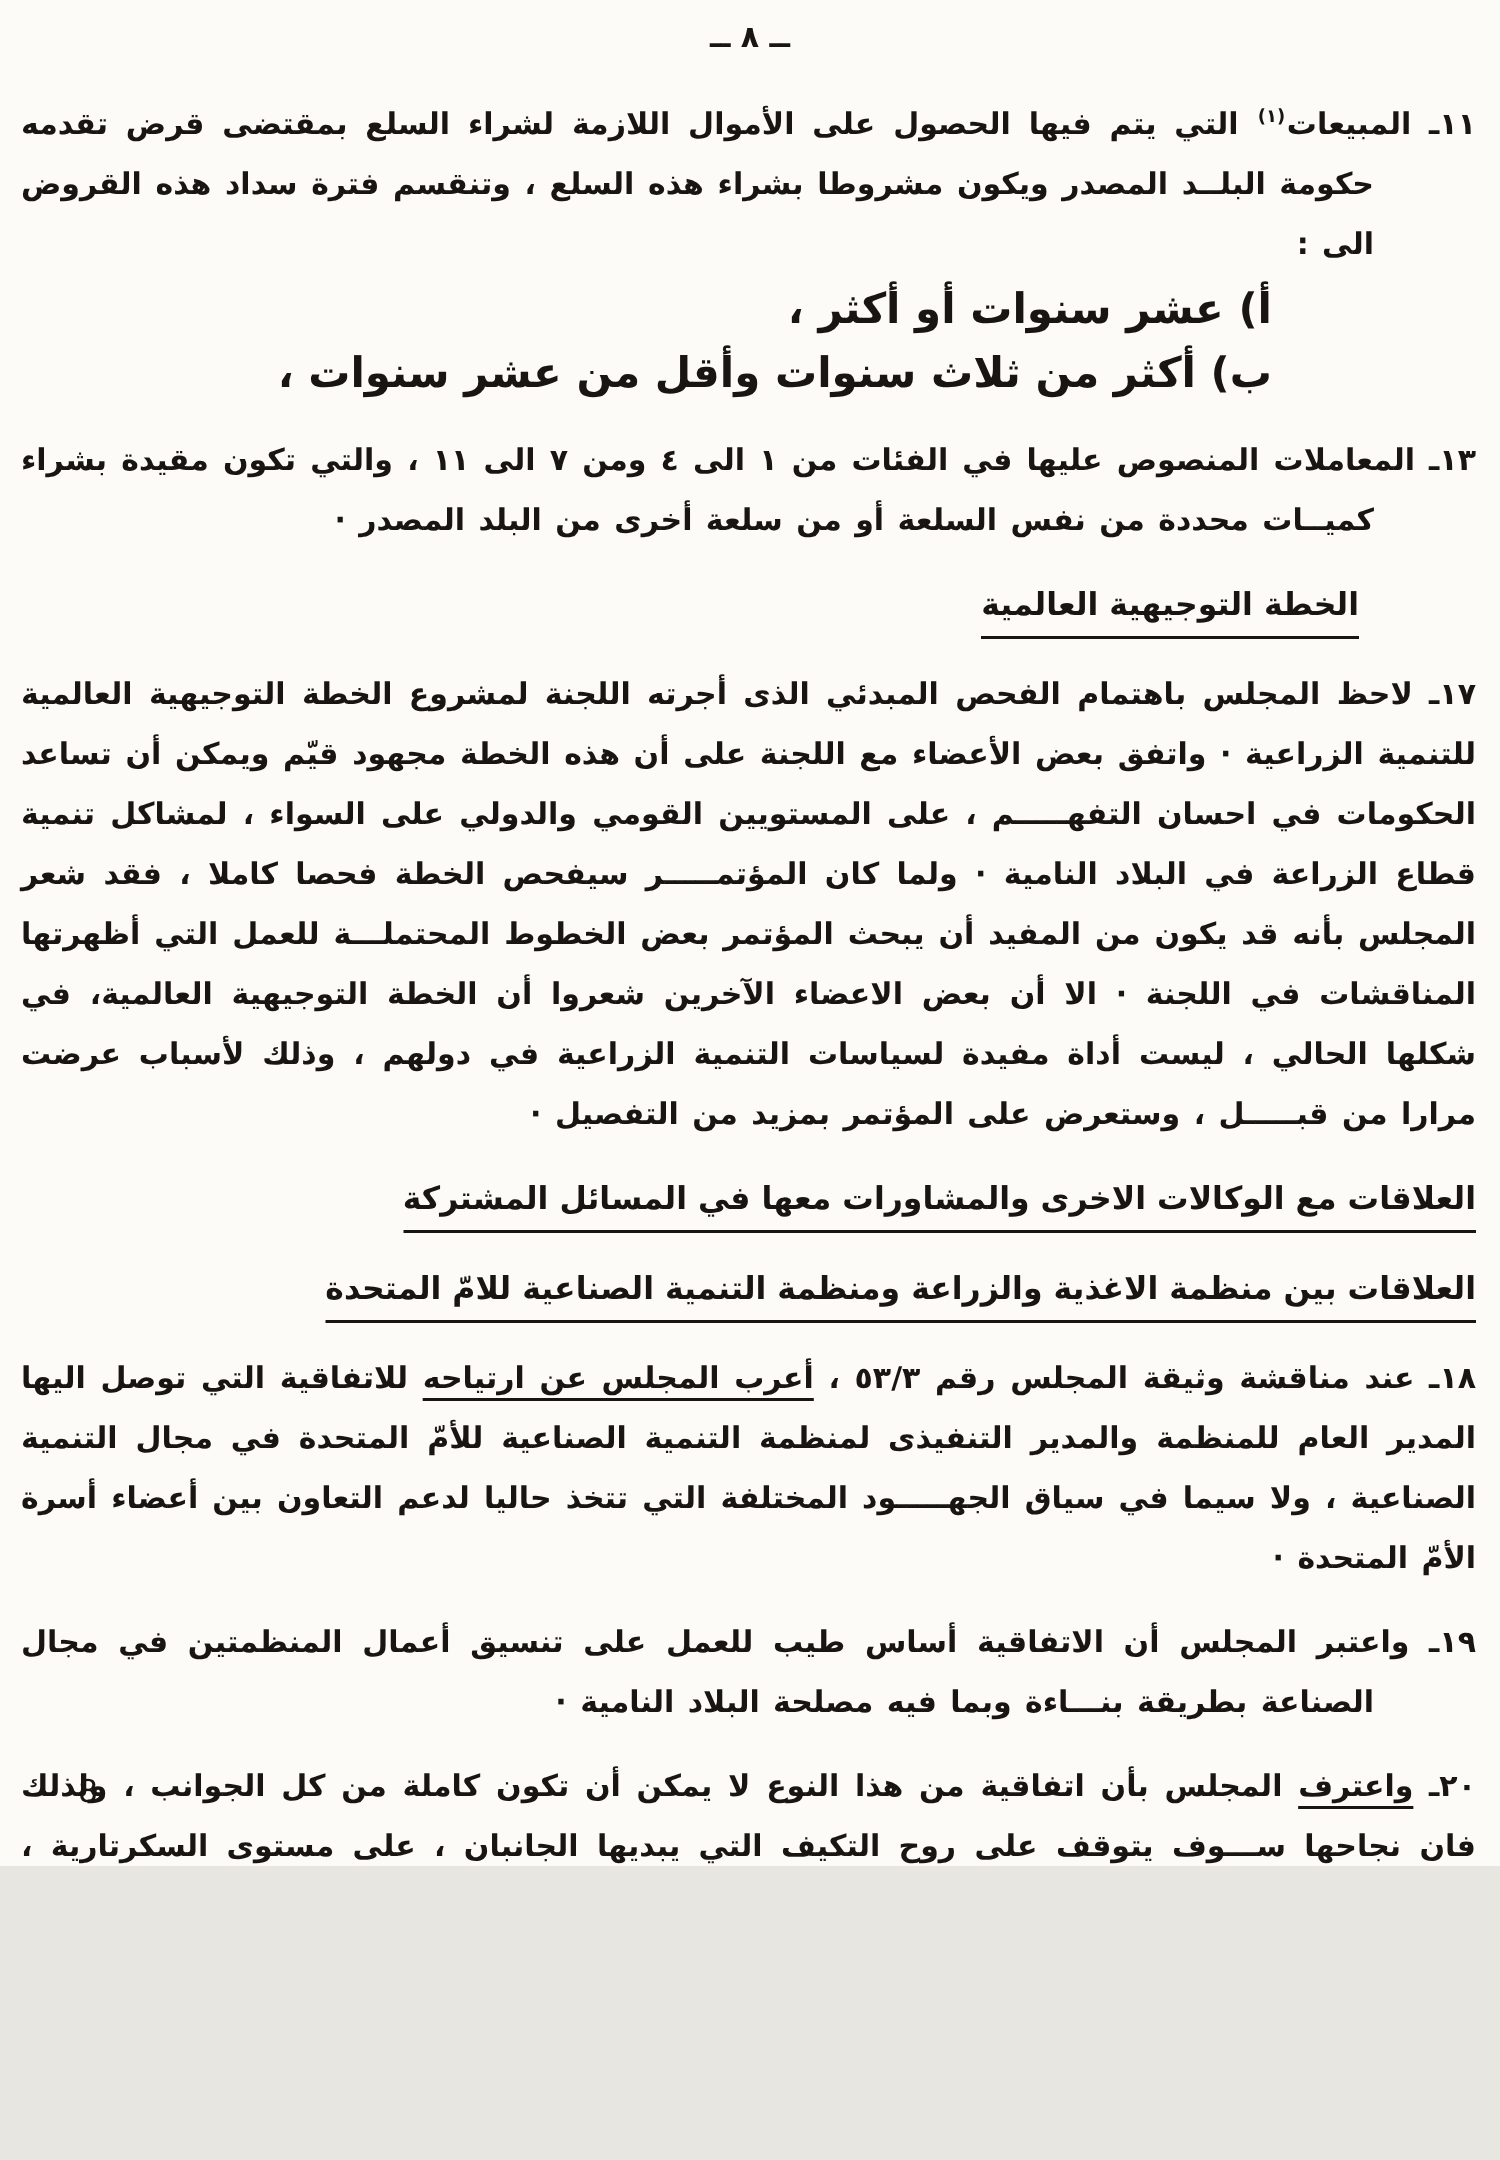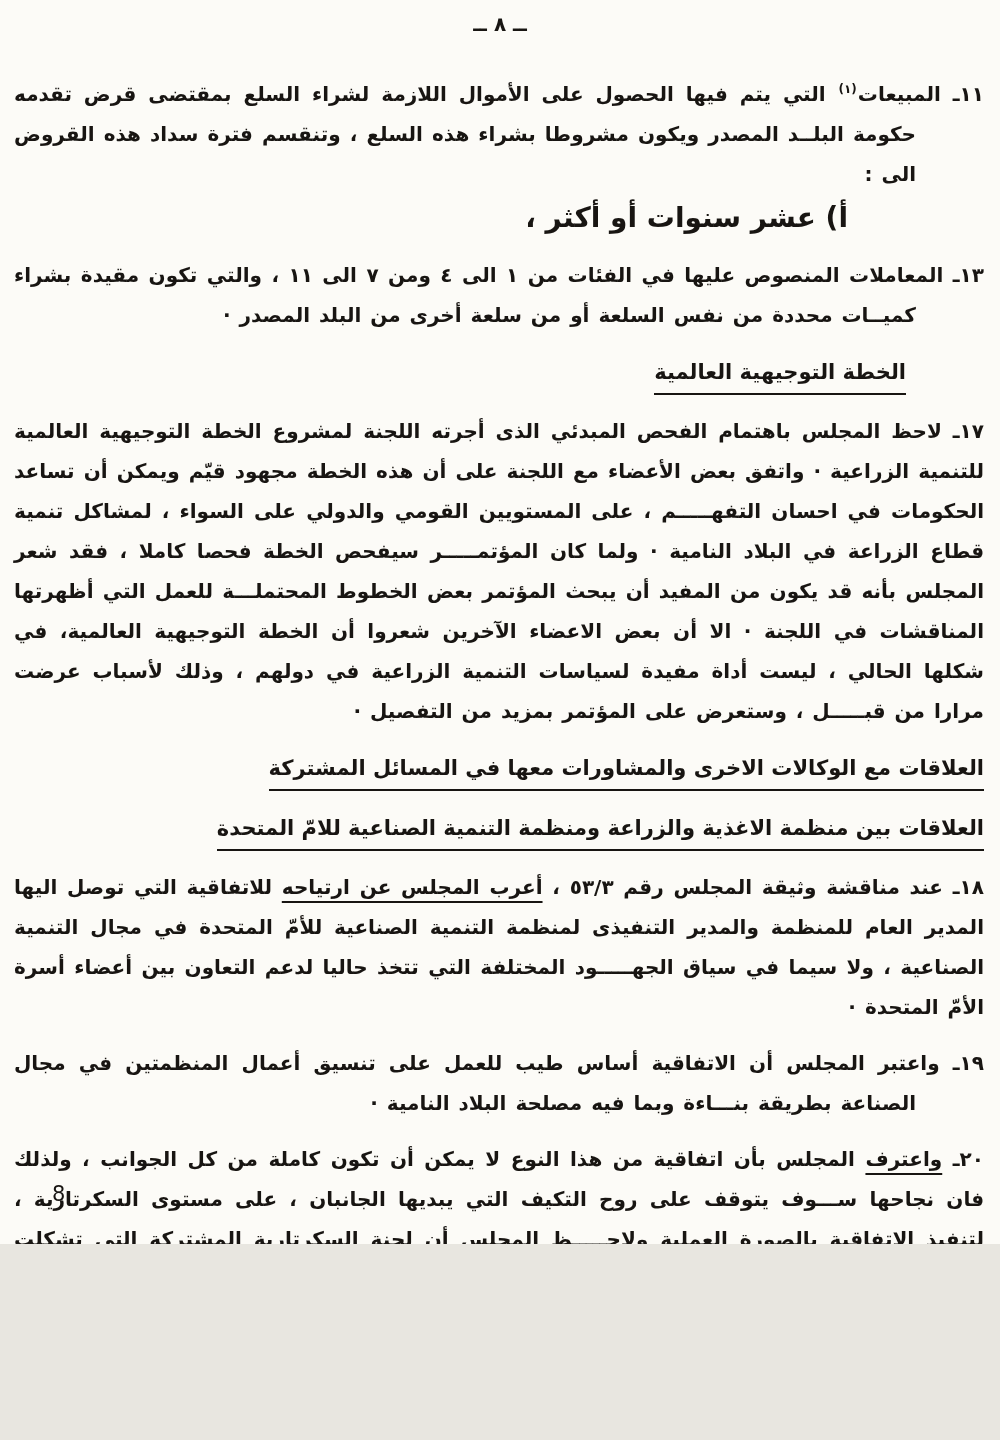--- a/index.html
+++ b/index.html
@@ -30,21 +30,21 @@
     padding: 0 16px 0 14px;
   }
   .para {
     margin: 16px 0 0 0;
     font-size: 20px;
     font-weight: 700;
     line-height: 40px;
     text-align: justify;
     word-spacing: 2px;
   }
-  .p11 { margin-top: 38px; }
+  .p11 { margin-top: 26px; }
   .hang {
     padding-right: 68px;
     text-indent: -68px;
   }
   .fnref {
     font-size: 12px;
     vertical-align: super;
     line-height: 0;
     margin: 0 1px;
   }
@@ -90,20 +90,21 @@
 <div class="page">
 
   <div class="page-header">ــ  ٨ ــ</div>
 
   <div class="content">
 
     <p class="para hang p11"><span>١١ـ المبيعات</span><sup class="fnref">(١)</sup><span> التي يتم فيها الحصول على الأموال اللازمة لشراء السلع بمقتضى قرض تقدمه حكومة البلــد المصدر ويكون مشروطا بشراء هذه السلع ، وتنقسم فترة سداد هذه القروض الى :</span></p>
 
     <div class="list">
       <p class="list-item">أ)  عشر سنوات أو أكثر ،</p>
+      <p class="list-item">ب)  أكثر من ثلاث سنوات وأقل من عشر سنوات ،</p>
     </div>
 
 
     <p class="para hang">١٣ـ المعاملات المنصوص عليها في الفئات من ١ الى ٤ ومن ٧ الى ١١ ، والتي تكون مقيدة بشراء كميــات محددة من نفس السلعة أو من سلعة أخرى من البلد المصدر ·</p>
 
     <h2 class="heading indent">
       <span class="underlined">الخطة التوجيهية العالمية</span>
     </h2>
 
     <p class="para">١٧ـ لاحظ المجلس باهتمام الفحص المبدئي الذى أجرته اللجنة لمشروع الخطة التوجيهية العالمية للتنمية الزراعية · واتفق بعض الأعضاء مع اللجنة على أن هذه الخطة مجهود قيّم ويمكن أن تساعد الحكومات في احسان التفهـــــم ، على المستويين القومي والدولي على السواء ، لمشاكل تنمية قطاع الزراعة في البلاد النامية ·  ولما كان المؤتمـــــر سيفحص الخطة فحصا كاملا ، فقد شعر المجلس بأنه قد يكون من المفيد أن يبحث المؤتمر بعض الخطوط المحتملـــة للعمل التي أظهرتها المناقشات في اللجنة ·  الا أن بعض الاعضاء الآخرين شعروا أن الخطة التوجيهية العالمية، في شكلها الحالي ، ليست أداة مفيدة لسياسات التنمية الزراعية في دولهم ، وذلك لأسباب عرضت مرارا من قبـــــل ، وستعرض على المؤتمر بمزيد من التفصيل ·</p>

